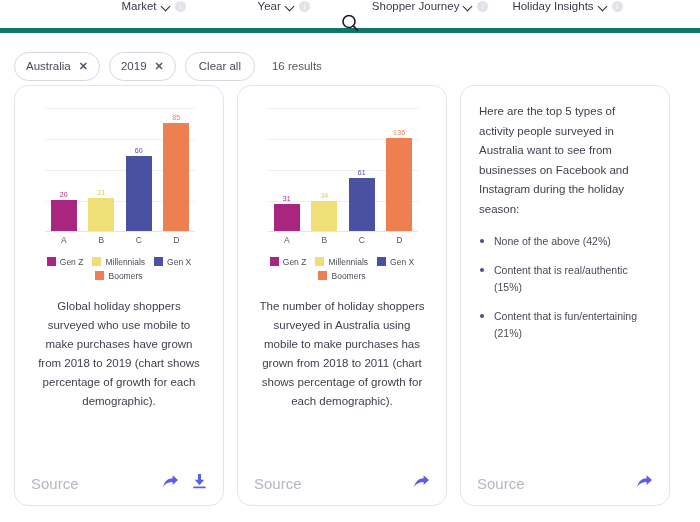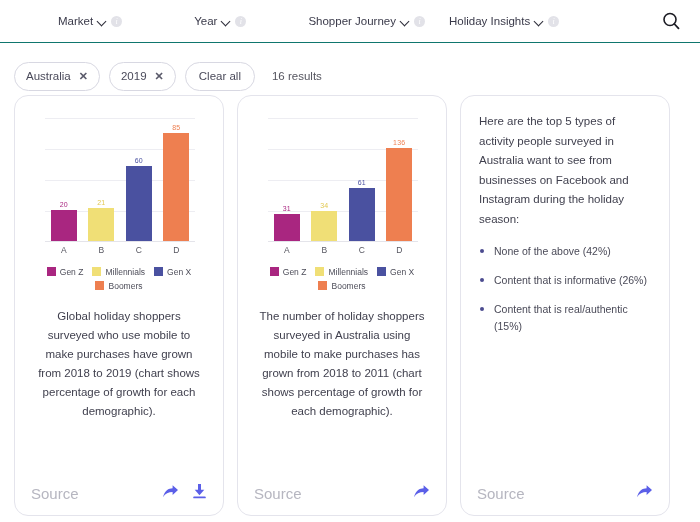--- a/index.html
+++ b/index.html
@@ -11,26 +11,27 @@
     width: 700px;
     height: 522px;
     font-family: "Liberation Sans", sans-serif;
     color: #3d3d4e;
     overflow: hidden;
     position: relative;
   }
 
   
   .topnav {
-    height: 43px;
-    border-bottom: 1px solid #0f766e;
+    height: 33px;
+    border-bottom: 5px solid #0f766e;
     display: flex;
     align-items: center;
     padding: 0 14px 0 18px;
     box-sizing: border-box;
+    flex-direction: column;
   }
   .nav-items {
     display: flex;
     align-items: center;
     flex: 1;
   }
   .nav-item {
     display: flex;
     align-items: center;
     font-size: 11.5px;
@@ -457,22 +458,22 @@
         </span>
       </span>
     </div>
   </div>
 
   <div class="card">
     <div class="card-body">
       <div class="intro">Here are the top 5 types of activity people surveyed in Australia want to see from businesses on Facebook and Instagram during the holiday season:</div>
       <ul class="bullets">
         <li>None of the above (42%)</li>
-        <li>Content that is informative (26%)</li>
         <li>Content that is real/authentic (15%)</li>
+        <li>Content that is fun/entertaining (21%)</li>
       </ul>
     </div>
     <div class="card-footer">
       <span class="source">Source</span>
       <span class="footer-icons">
         <span class="ficon">
           <svg width="17" height="15" viewBox="0 0 17 15">
             <path d="M1 13.2 C2.6 6.6 6.6 4.4 10.6 4.3 L10.6 1.2 L16 6.1 L10.6 11 L10.6 7.9 C6.6 7.9 3.2 9.4 1 13.2 Z" fill="#5b5fe8"></path>
           </svg>
         </span>

